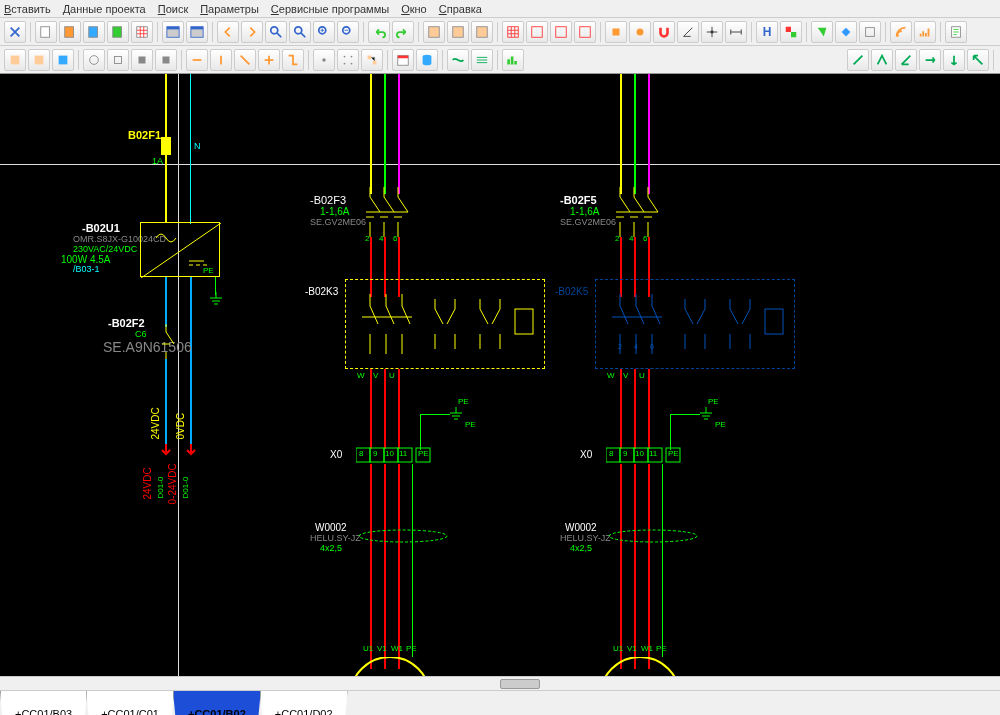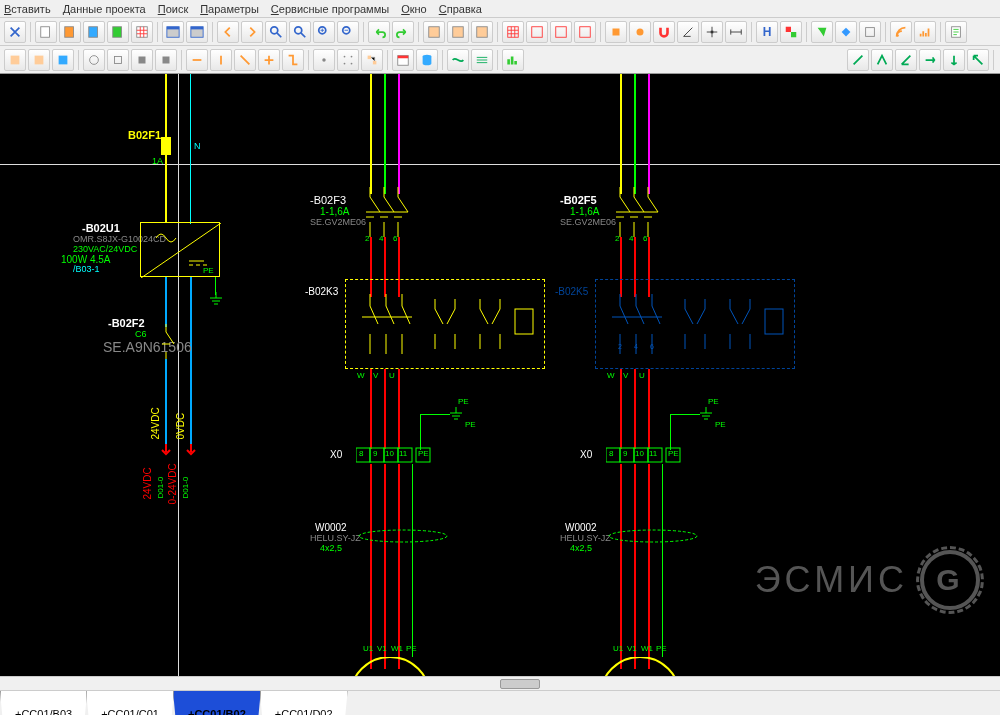--- a/index.html
+++ b/index.html
@@ -629,24 +629,20 @@
     <div class="wire L2" style="left:662px;top:485px;width:1px;height:98px"></div>
     <div class="label green" style="left:613px;top:570px;font-size:8px">U1</div>
     <div class="label green" style="left:627px;top:570px;font-size:8px">V1</div>
     <div class="label green" style="left:641px;top:570px;font-size:8px">W1</div>
     <div class="label green" style="left:656px;top:570px;font-size:8px">PE</div>
     <svg style="position:absolute;left:595px;top:583px" width="90" height="40">
         <path d="M5 40a40 40 0 0180 0" stroke="#ff0" fill="none" stroke-width="2"></path>
         <text x="38" y="35" fill="#ff0" font-size="16" font-family="Arial">M</text>
       </svg>
 
-    <div class="watermark">
-      <span>ЭСМИС</span>
-      <div class="watermark-gear"></div>
-    </div>
   </div>
 </div>
 
 <div class="scrollbar-h">
     <div class="thumb"></div>
   </div>
 
 <div class="tabbar">
   <div class="tab">+CC01/B03</div>
   <div class="tab">+CC01/C01</div>

